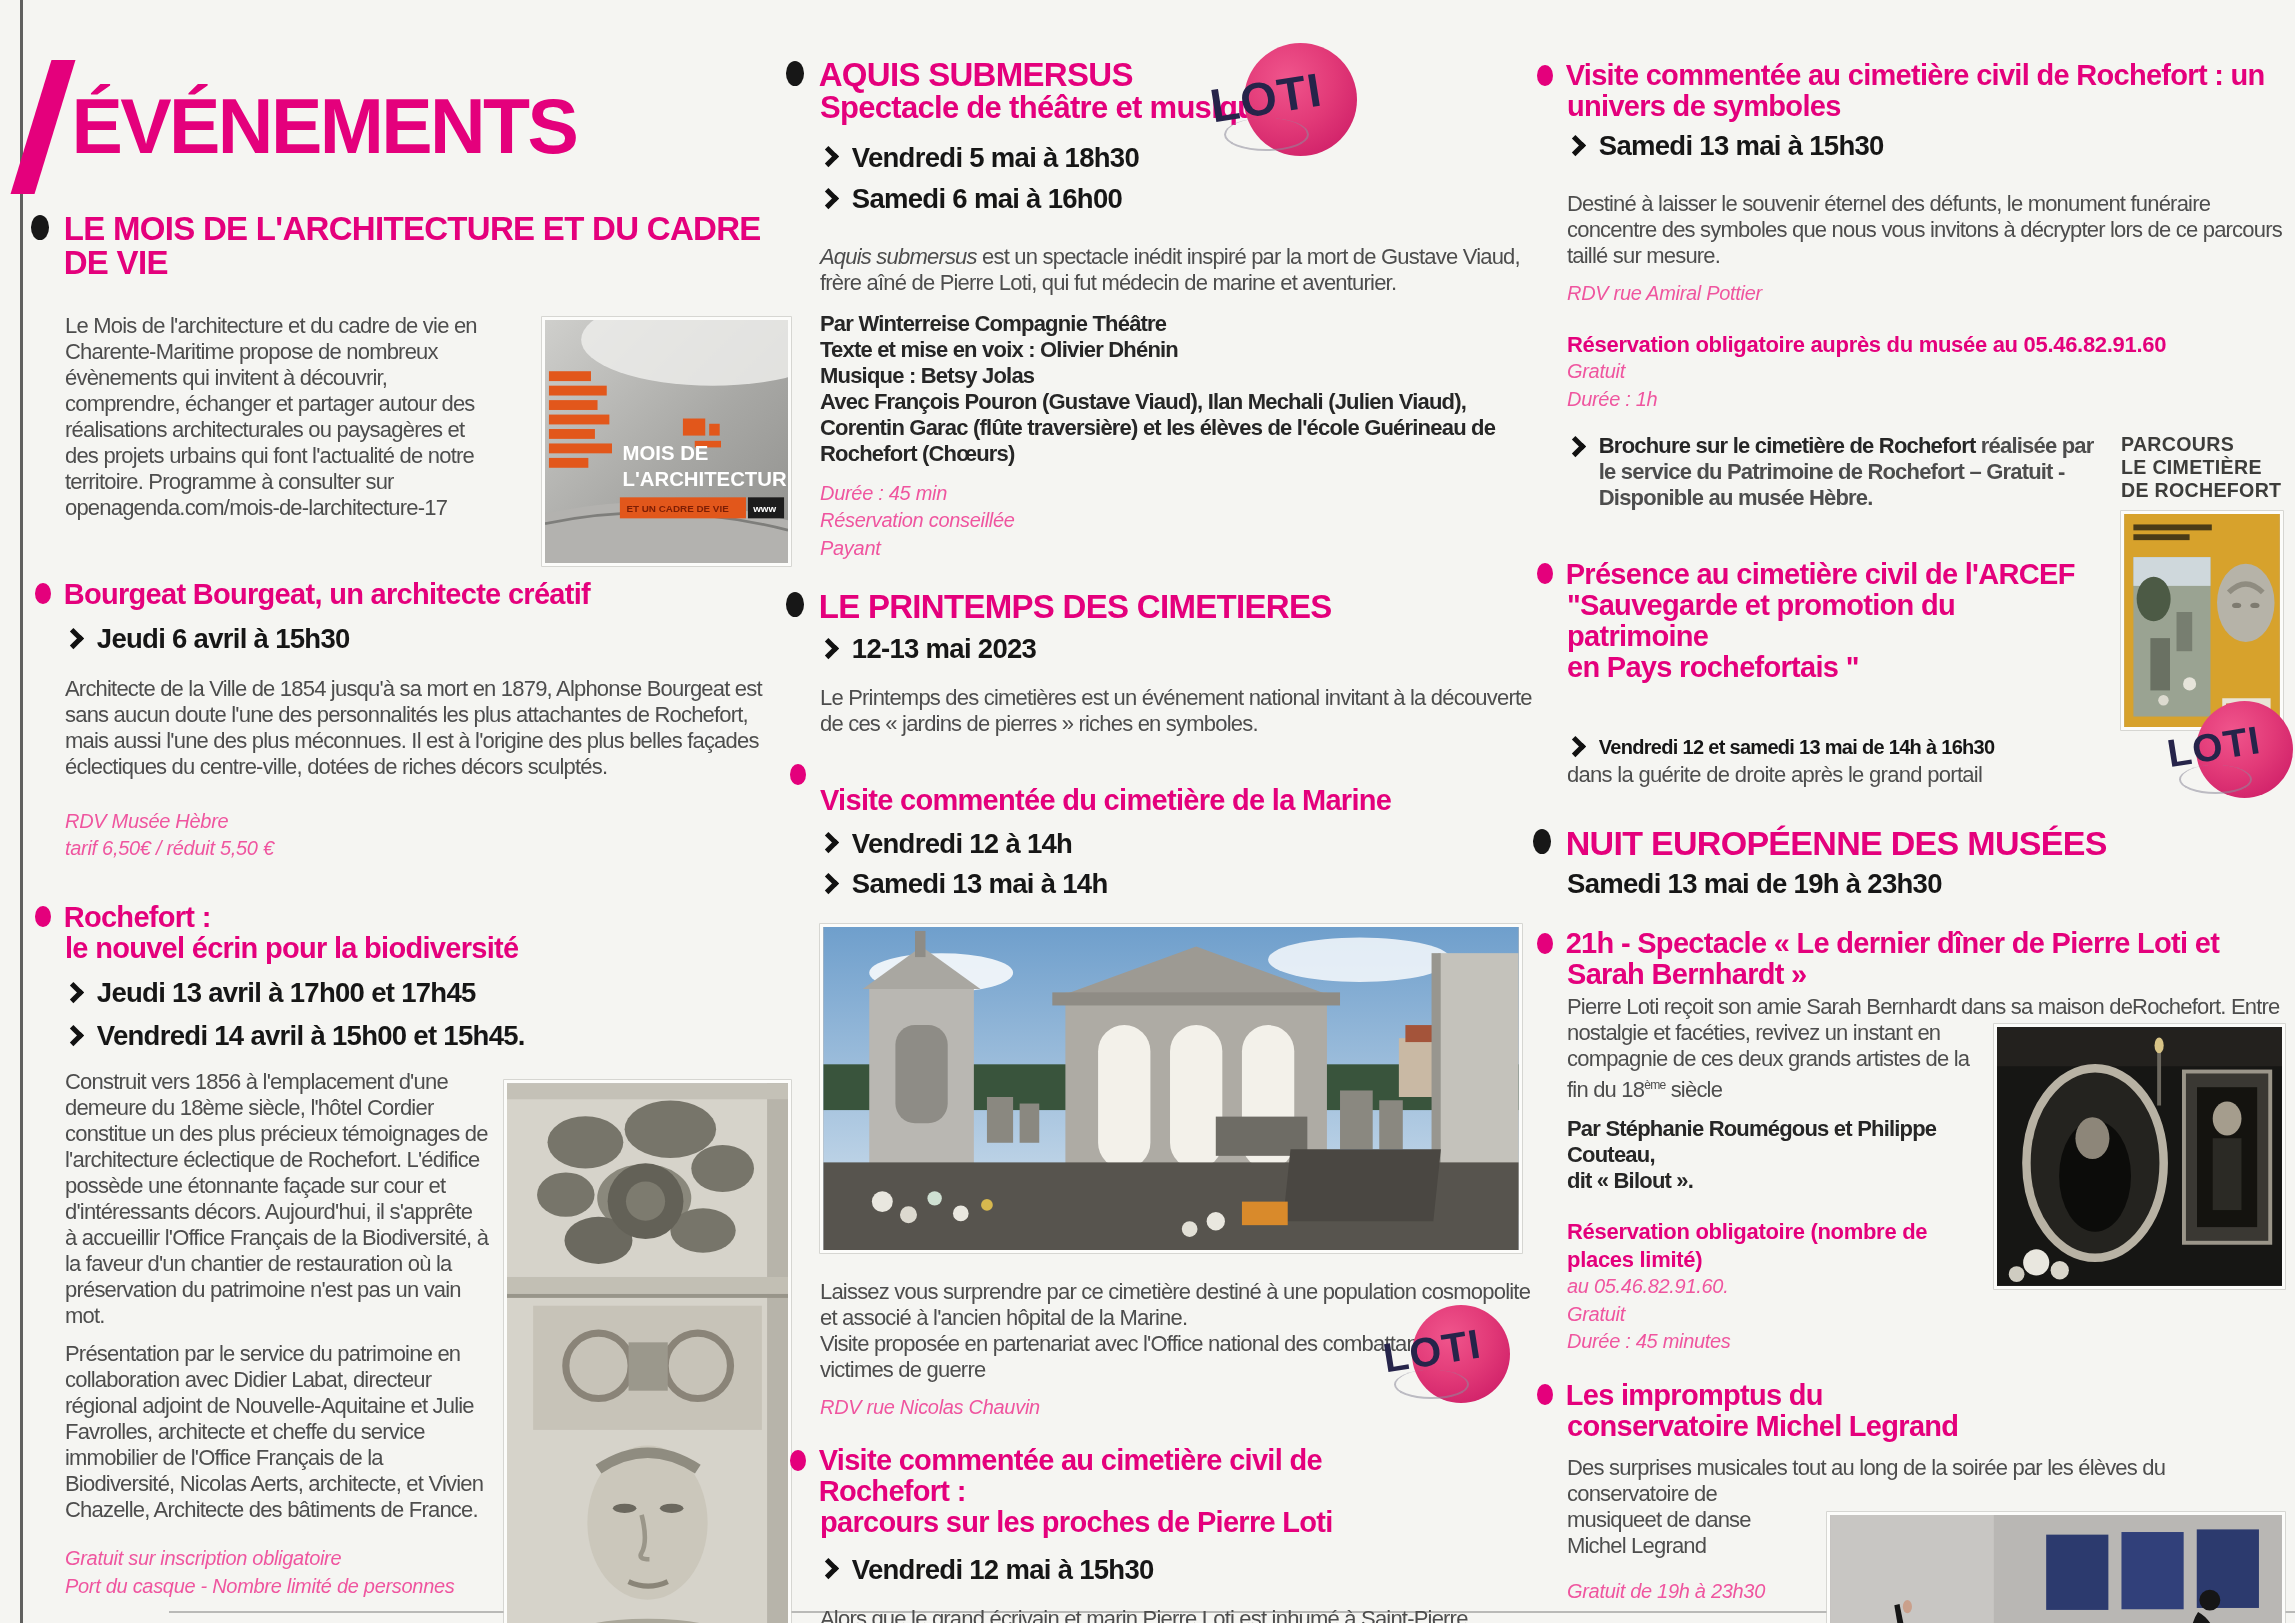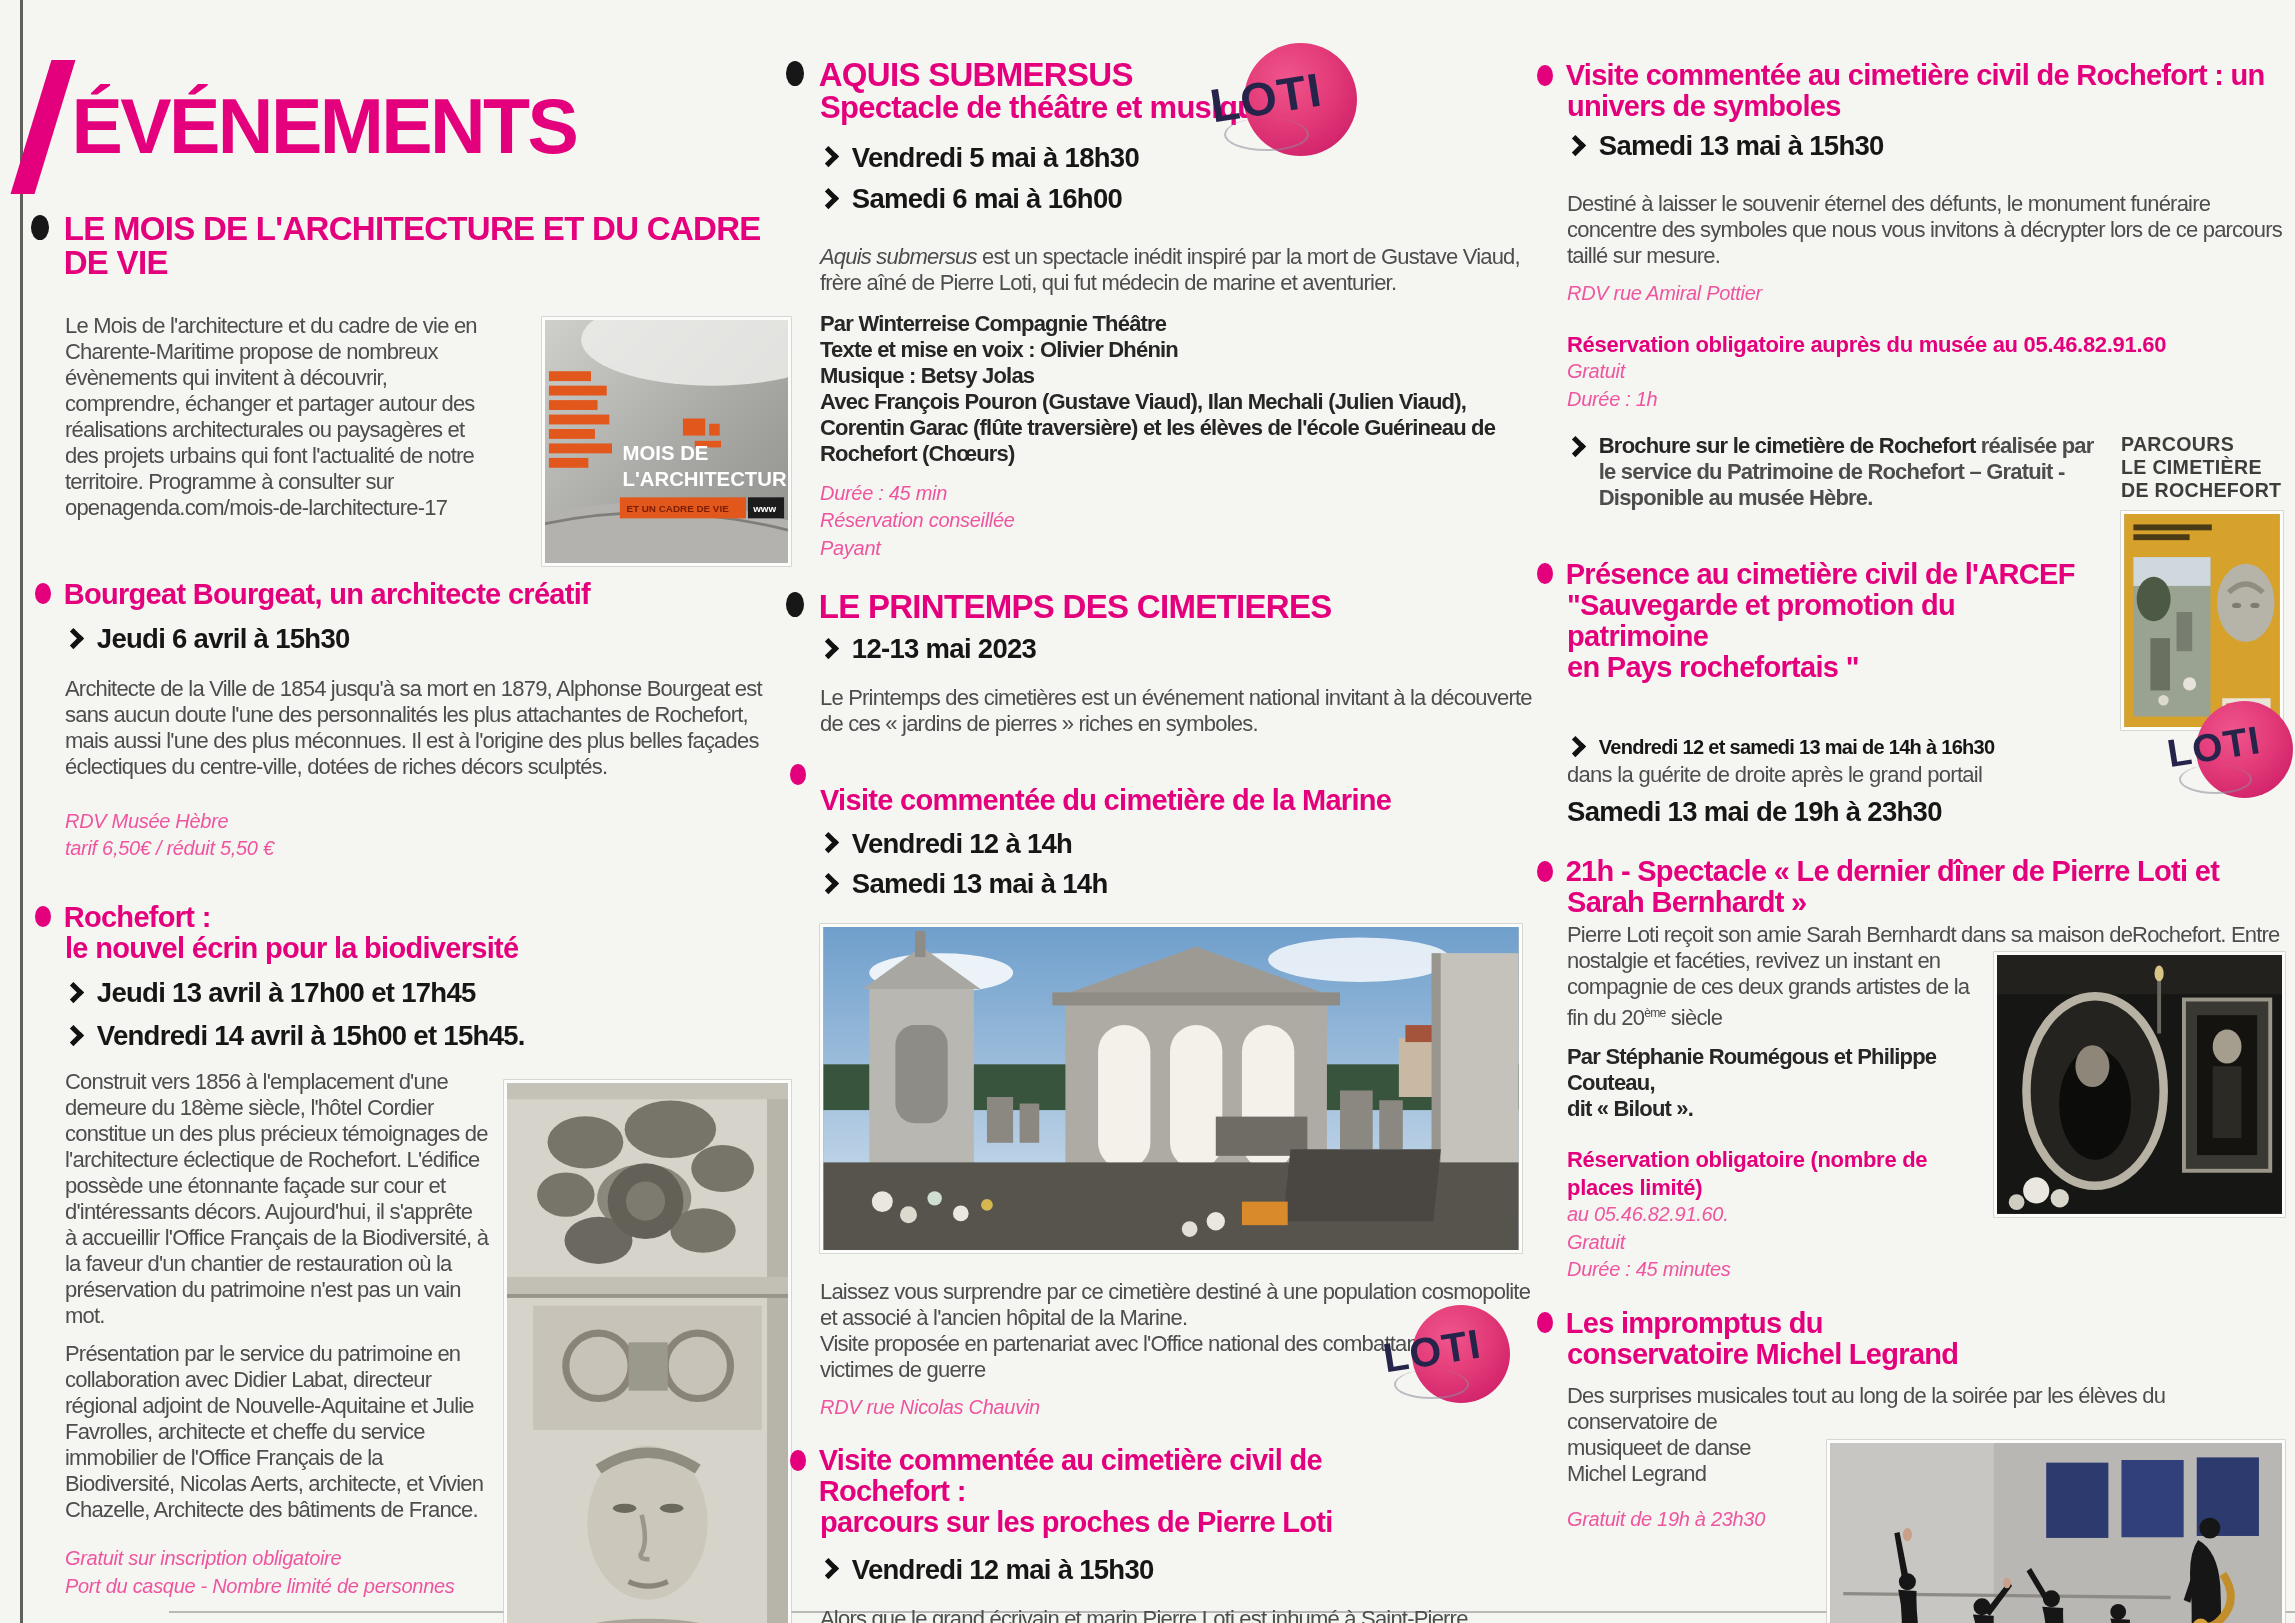--- a/index.html
+++ b/index.html
@@ -369,20 +369,24 @@
         <span class="chev"></span>
           <span>Vendredi 12 et samedi 13 mai de 14h à 16h30</span>
       </div>
       <div class="note" style="width:523px;">dans la guérite de droite après le grand portail</div>
     </div>
 
     <div class="loti" style="--fs:39px;width:97px;height:97px;left:629px;top:701px;">
       <span class="w">LOTI</span>
         <span class="sw"></span>
     </div>
+    <div class="sec big clr" style="margin-top:38px;width:615px;">
+      <span class="b-black"></span>
+      <span class="txt">NUIT EUROPÉENNE DES MUSÉES</span>
+    </div>
     <div class="date" style="margin-top:9.2px;">
       <span>Samedi 13 mai de 19h à 23h30</span>
     </div>
 
     <div class="ev" style="margin-top:29px;width:681px;">
       <span class="b-pink"></span>
       <span class="txt">21h - Spectacle « Le dernier dîner de Pierre Loti et</span>
     </div>
     <div class="ev-line2">Sarah Bernhardt »</div>
 
@@ -394,21 +398,21 @@
         <ellipse cx="146" cy="170" rx="26" ry="32" fill="#8d8679"></ellipse>
         <line x1="248" y1="36" x2="248" y2="120" stroke="#6b675e" stroke-width="6"></line>
         <ellipse cx="248" cy="28" rx="7" ry="12" fill="#d8c487"></ellipse>
         <rect x="286" y="68" width="132" height="262" fill="#3a3833" stroke="#9b968a" stroke-width="6"></rect>
         <rect x="306" y="92" width="92" height="214" fill="#14130f"></rect>
         <ellipse cx="352" cy="140" rx="22" ry="26" fill="#a59d8d"></ellipse>
         <rect x="330" y="170" width="44" height="110" fill="#2b2a25"></rect>
         <circle cx="60" cy="360" r="20" fill="#e9e7df"></circle>
           <circle cx="96" cy="372" r="14" fill="#d9d6cb"></circle>
         <circle cx="30" cy="378" r="12" fill="#cfccc1"></circle>
-      </svg><span>Rochefort. Entre nostalgie et facéties, revivez un instant en compagnie de ces deux grands artistes de la fin du 20</span><sup>ème</sup><span> siècle</span></p>
+      </svg><span>Rochefort. Entre nostalgie et facéties, revivez un instant en compagnie de ces deux grands artistes de la fin du 18</span><sup>ème</sup><span> siècle</span></p>
 
     <div style="margin-top:13px;">
       <div class="body bold">Par Stéphanie Roumégous et Philippe Couteau,</div>
       <div class="body bold">dit « Bilout ».</div>
     </div>
     <div style="margin-top:23.6px;">
       <div class="pinkib" style="width:406px;">Réservation obligatoire (nombre de places limité)</div>
       <div class="pinki">au 05.46.82.91.60.</div>
       <div class="pinki">Gratuit</div>
       <div class="pinki">Durée : 45 minutes</div>

